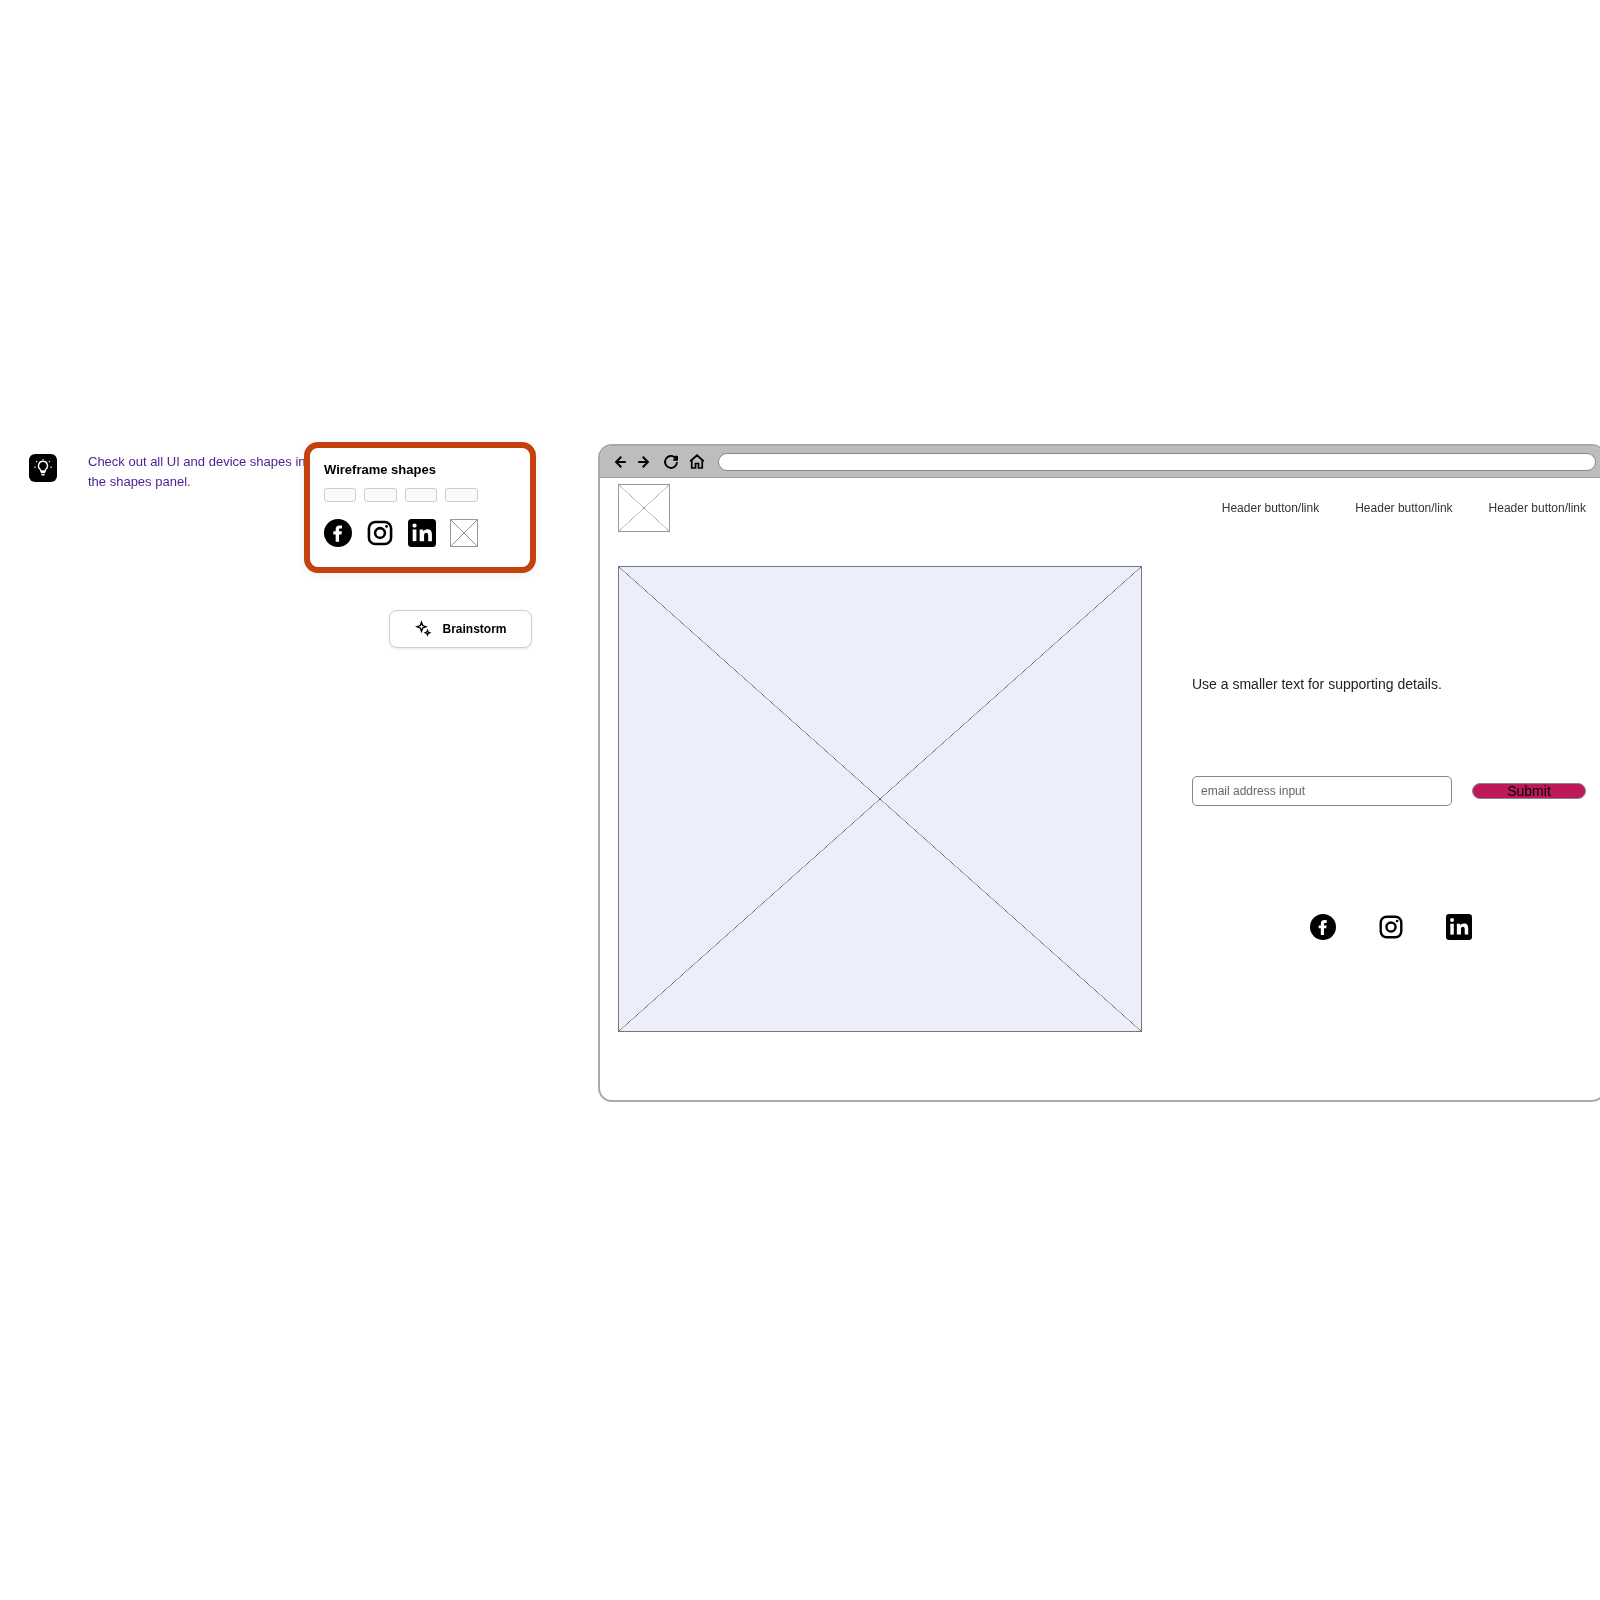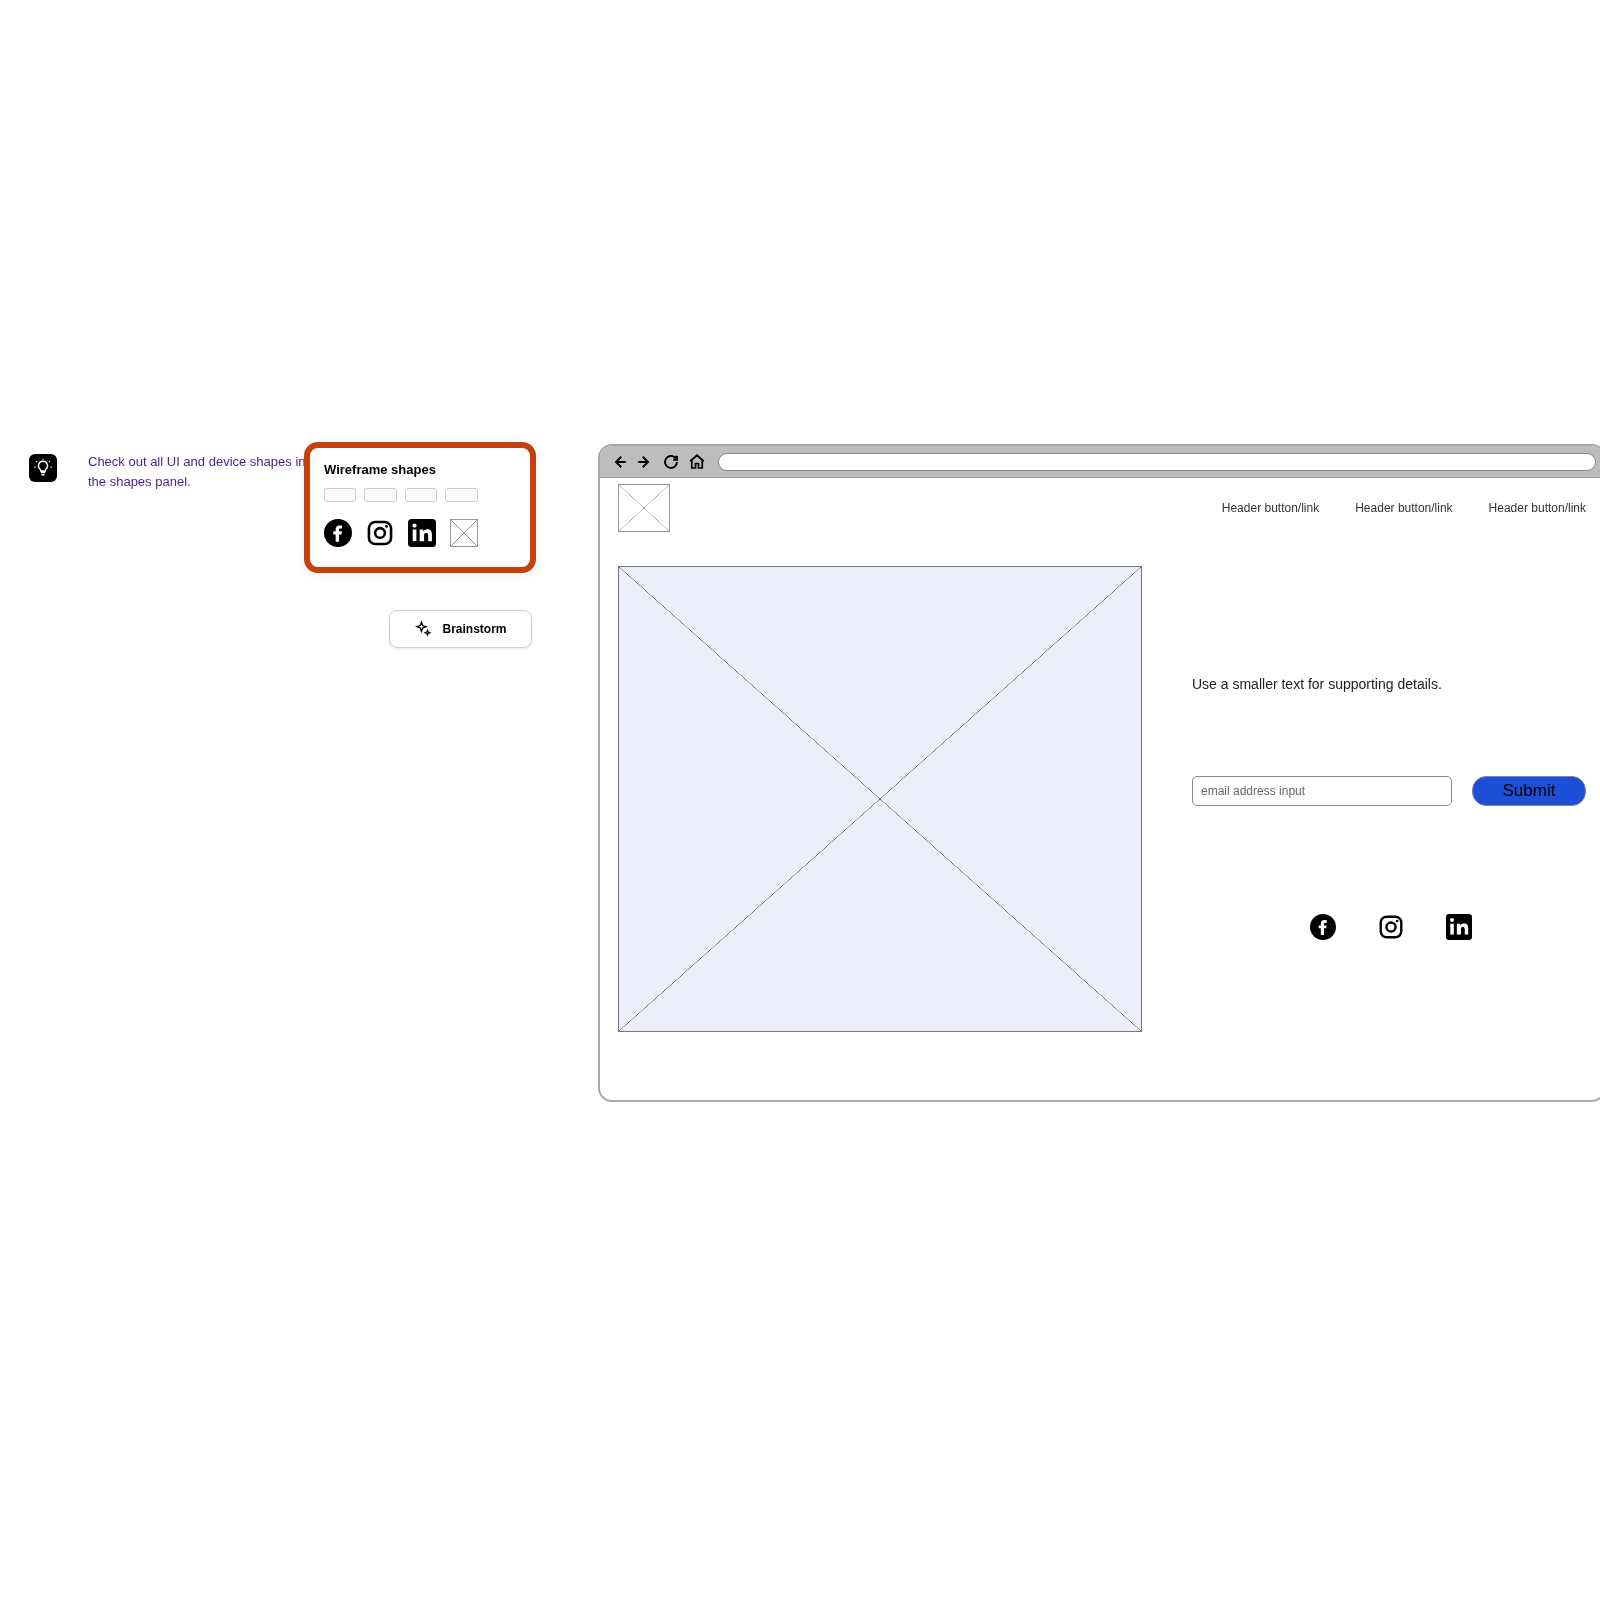--- a/index.html
+++ b/index.html
@@ -44,21 +44,21 @@
   .hero-img{width:524px;height:466px;border:1px solid #777;background:#eceefc;position:relative;}
   .hero-img::before,.hero-img::after{content:"";position:absolute;inset:0;}
   .hero-img::before{background:linear-gradient(to top right,transparent calc(50% - .5px),#555 50%,transparent calc(50% + .5px));}
   .hero-img::after{background:linear-gradient(to top left,transparent calc(50% - .5px),#555 50%,transparent calc(50% + .5px));}
 
   .hero-copy{flex:1;padding-top:110px;}
   .h1{font-weight:800;font-size:30px;line-height:34px;letter-spacing:-0.3px;margin-bottom:18px;max-width:340px;}
   .sub{font-size:14px;color:#222;margin-bottom:84px;}
   .form{display:flex;gap:20px;align-items:center;}
   .email{flex:1;max-width:264px;height:30px;border:1px solid #888;border-radius:5px;padding:0 8px;font-size:12px;color:#666;display:flex;align-items:center;background:#fff;}
-  .submit{width:114px;height:30px;border:1px solid #888;border-radius:14px;background:#1d4ed8;font-size:17px;display:flex;align-items:center;justify-content:center;}
+  .submit{width:114px;height:16px;border:1px solid #888;border-radius:14px;background:#be185d;font-size:14px;display:flex;align-items:center;justify-content:center;}
 
   .socials{display:flex;gap:42px;margin-top:108px;padding-left:118px;}
 
   
   .ic{display:inline-flex;}
   .ic svg{display:block;}
   .ic-fb svg, .ic-ig svg, .ic-li svg{width:28px;height:28px;}
   .socials .ic svg{width:26px;height:26px;}
 </style>
 </head>

